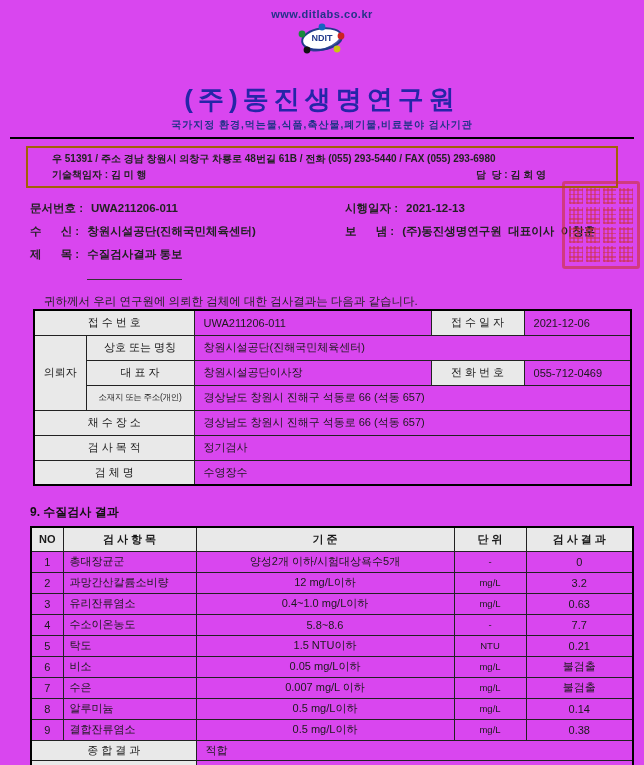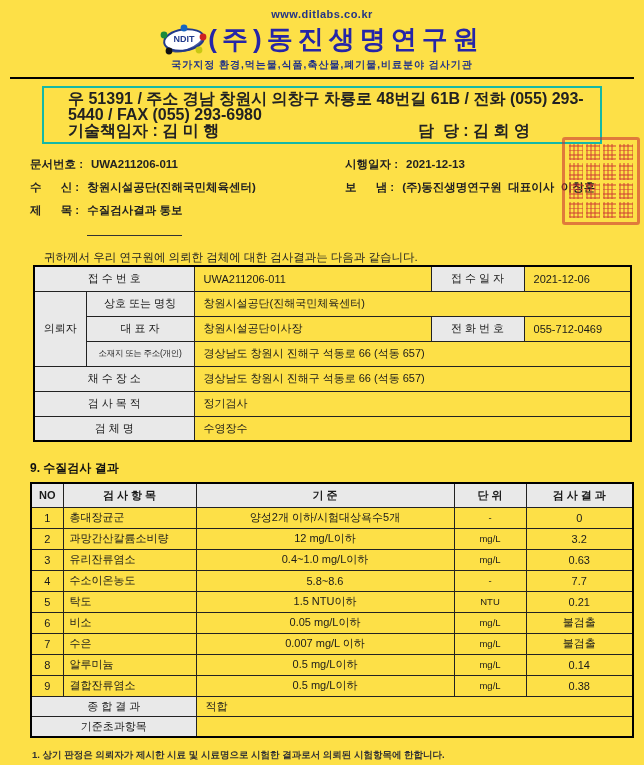--- a/index.html
+++ b/index.html
@@ -1,33 +1,33 @@
 <!DOCTYPE html>
 <html><head>
 <meta charset="utf-8">
 <style>
   * { box-sizing: border-box; margin: 0; padding: 0; }
   body { background: #fff; font-family: "Liberation Sans", "DejaVu Sans", sans-serif; }
   .page {
-    position: relative; width: 644px; height: 765px; background: #fde047;
+    position: relative; width: 644px; height: 765px; background: #d946ef;
     padding: 6px 10px 0; overflow: hidden; color: #1a1a1a;
   }
 
   
   .hdr { text-align: center; }
   .website { font-size: 11px; font-weight: bold; color: #223388; letter-spacing: .5px; padding-top: 2px; }
-  .brand-row { display: flex; align-items: center; justify-content: center; gap: 0; margin-top: 2px; }
+  .brand-row { display: flex; align-items: center; justify-content: center; gap: 26px; margin-top: 2px; flex-direction: column; }
   .company-name { font-size: 26px; font-weight: bold; color: #2525a8; letter-spacing: 5px; white-space: nowrap; }
   .tagline { font-size: 10px; font-weight: bold; color: #223388; letter-spacing: 1px; margin-top: 1px; }
   .rule { height: 2px; background: #000; margin: 5px 0 7px; }
 
   
   .contact-box {
-    margin: 0 32px; border: 2px solid #14b8a6; padding: 3px 10px 3px 24px;
-    font-size: 16px; font-weight: bold; color: #222; line-height: 16px;
+    margin: 0 16px; border: 2px solid #a16207; padding: 3px 10px 3px 24px;
+    font-size: 10px; font-weight: bold; color: #222; line-height: 16px;
   }
   .contact-line2 { display: flex; justify-content: space-between; padding-right: 60px; }
   .lbl, .val { white-space: pre; }
 
   
   .doc-info {
     position: relative; margin: 9px 20px 0; font-size: 11.5px; font-weight: bold;
     color: #222; line-height: 23px;
   }
   .doc-grid { display: grid; grid-template-columns: 315px 1fr; }

